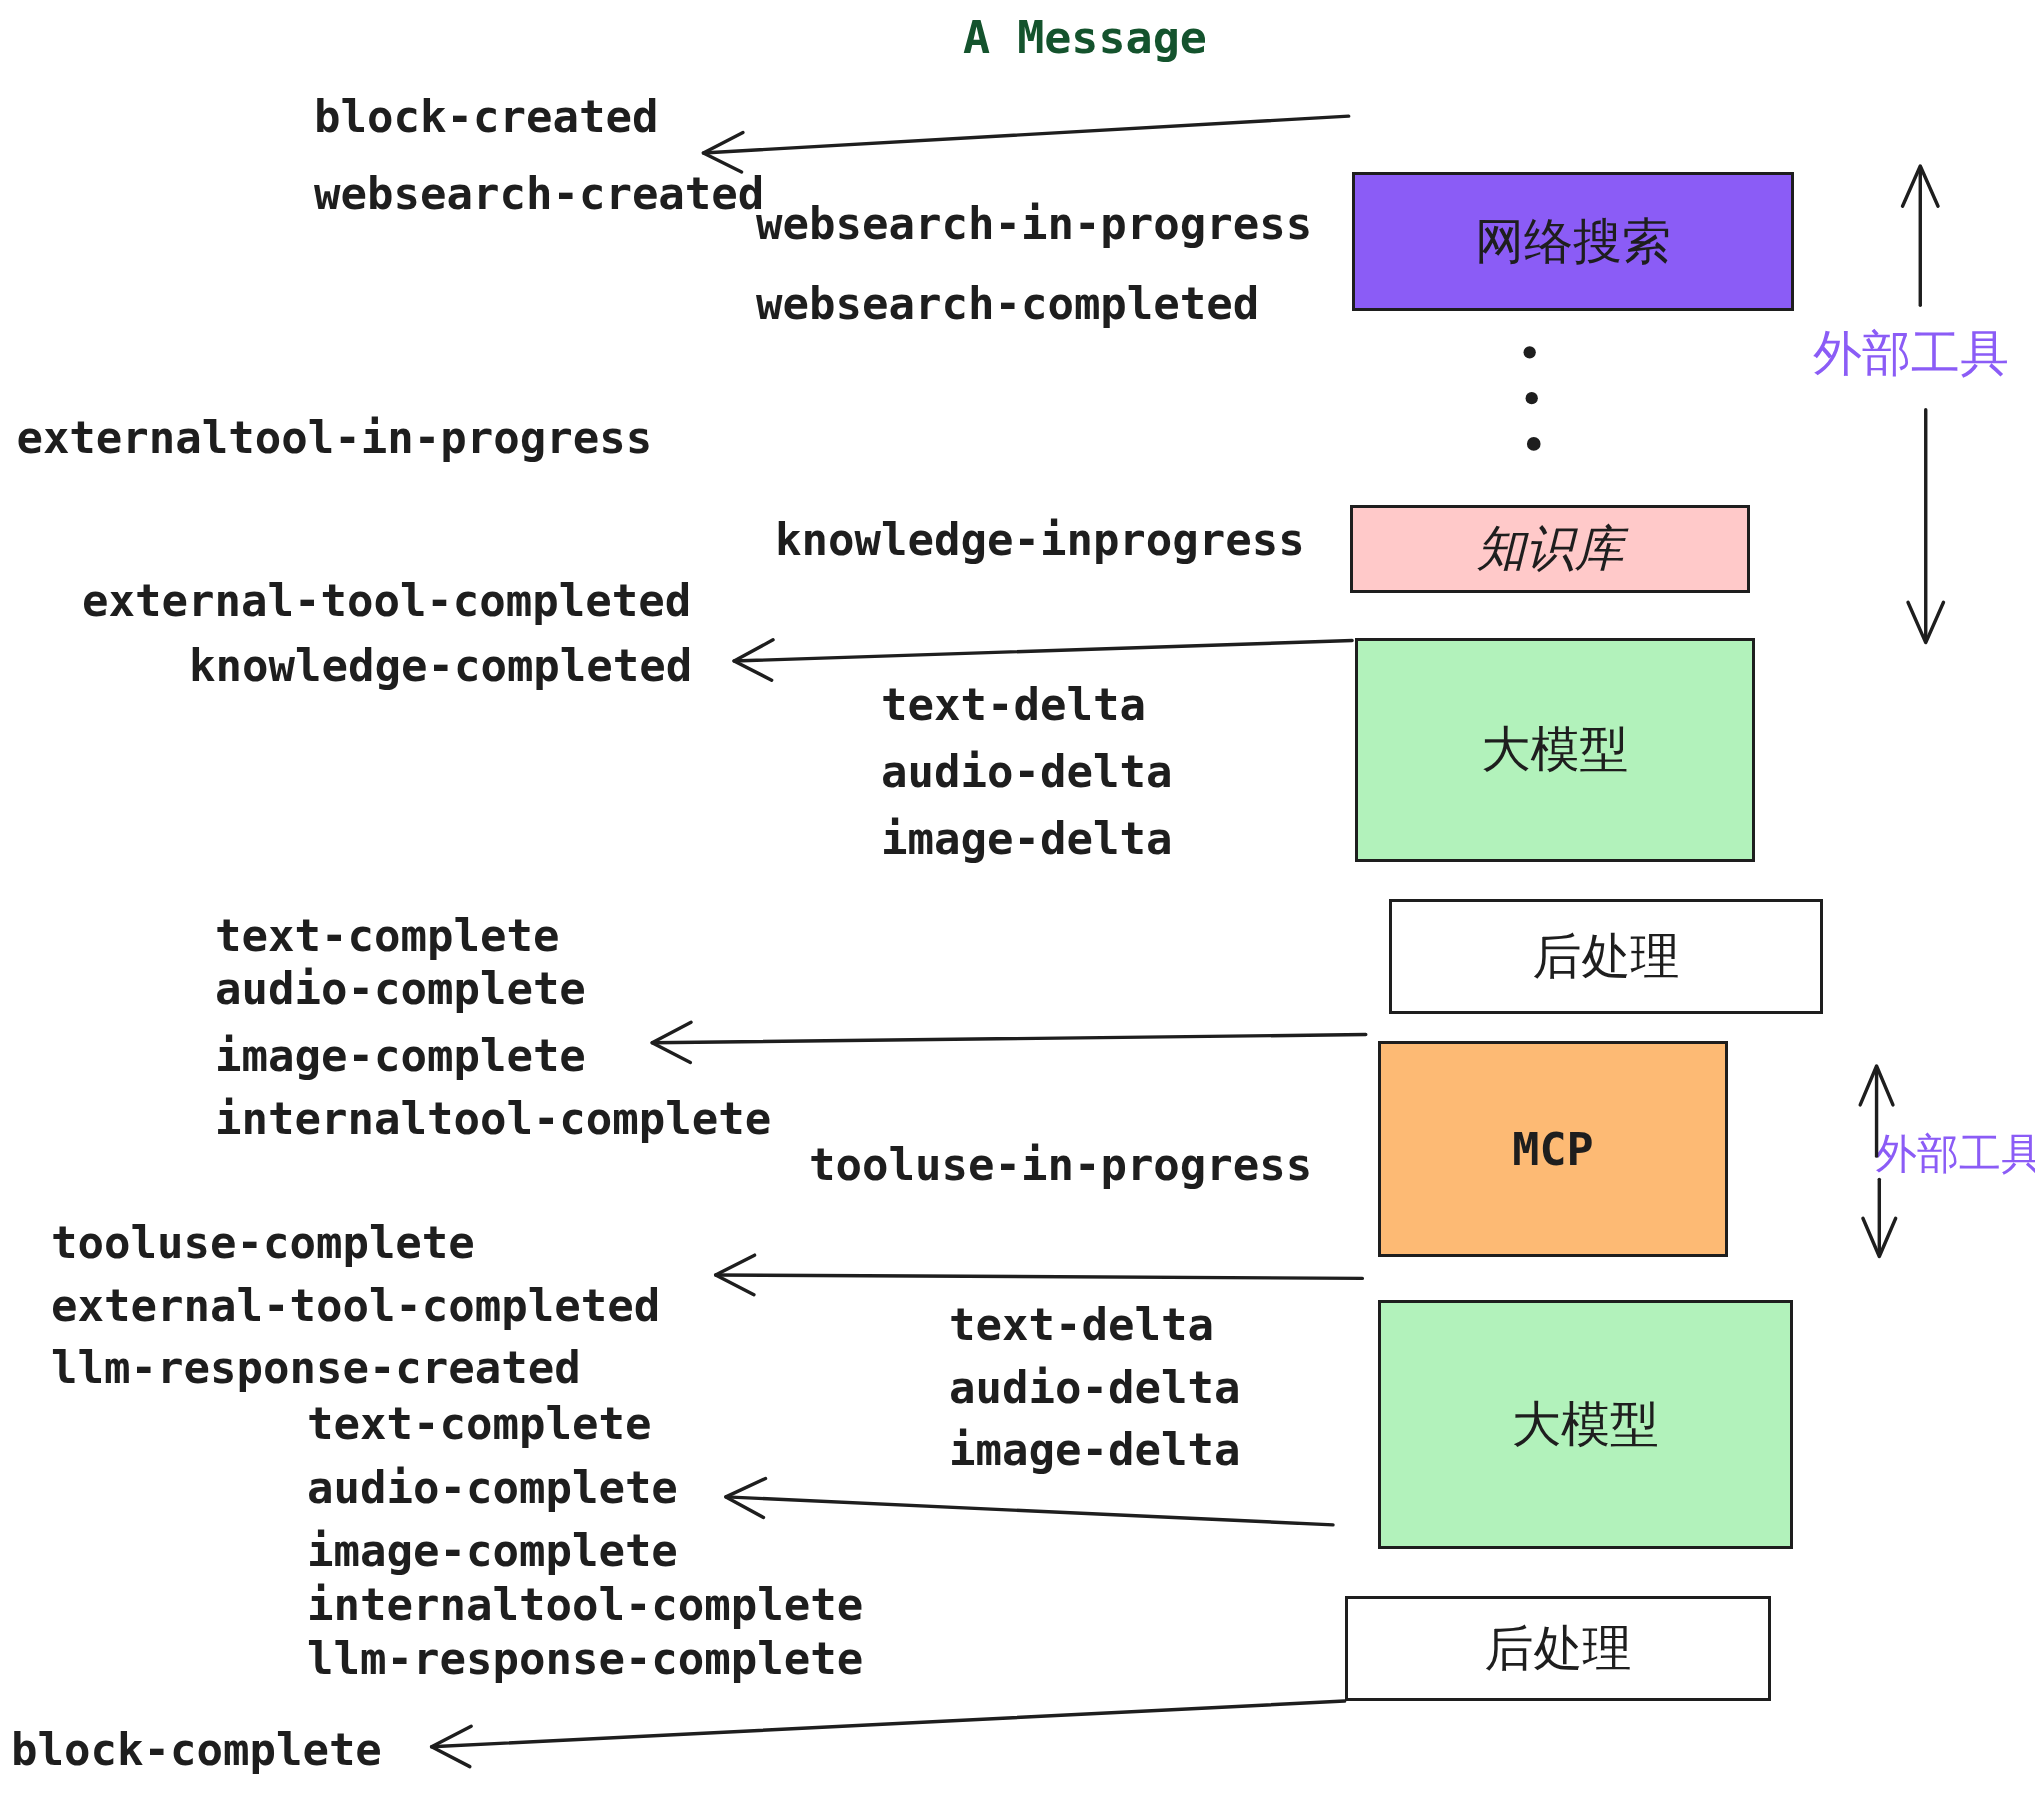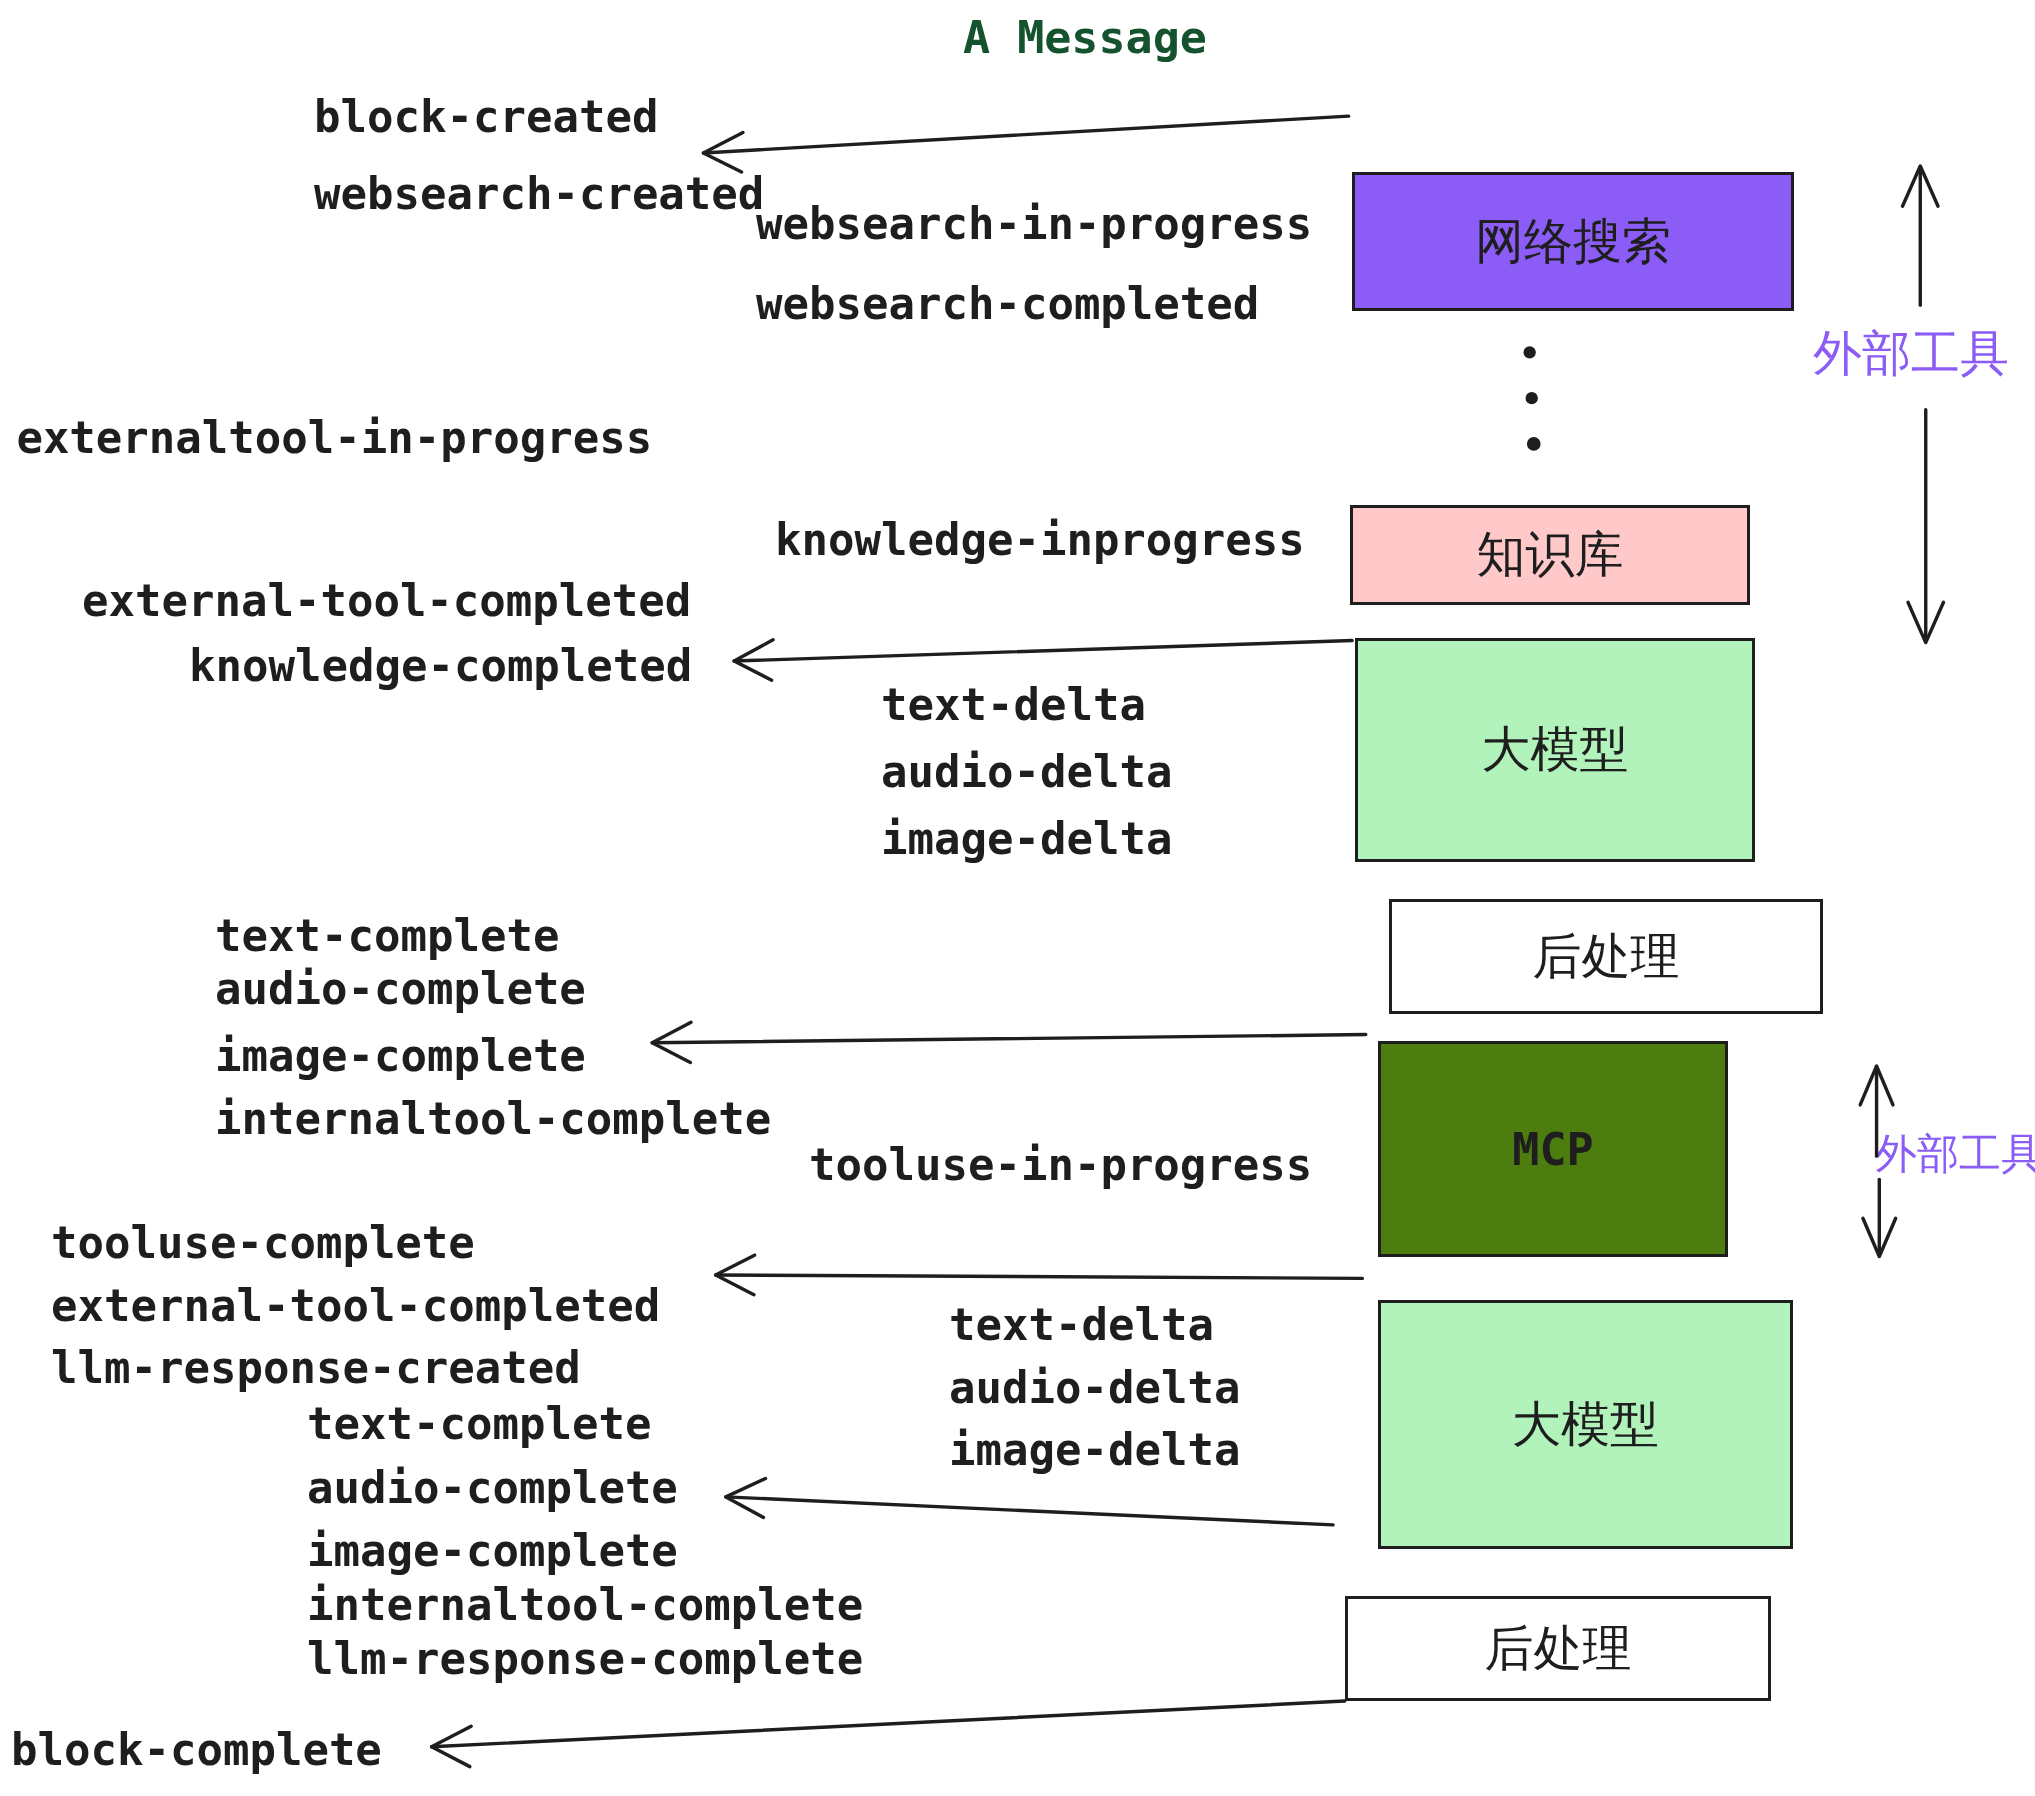--- a/index.html
+++ b/index.html
@@ -59,30 +59,30 @@
   <div class="ev" style="left:307px;top:1463px;">audio-complete</div>
   <div class="ev" style="left:307px;top:1526px;">image-complete</div>
   <div class="ev" style="left:307px;top:1580px;">internaltool-complete</div>
   <div class="ev" style="left:307px;top:1634px;">llm-response-complete</div>
 
   <div class="ev" style="left:11px;top:1725px;">block-complete</div>
 
   <div class="bx" style="left: 1352px; top: 172px; width: 442px; height: 139px; background-color: #8b5cf6;">
     <span>网络搜索</span>
   </div>
-  <div class="bx" style="left: 1350px; top: 505px; width: 400px; height: 100px; background-color: rgb(255, 201, 201);">
+  <div class="bx" style="left: 1350px; top: 505px; width: 400px; height: 88px; background-color: rgb(255, 201, 201); font-style: italic;">
     <span>知识库</span>
   </div>
   <div class="bx" style="left: 1355px; top: 638px; width: 400px; height: 224px; background-color: rgb(178, 242, 187);">
     <span>大模型</span>
   </div>
   <div class="bx" style="left: 1389px; top: 899px; width: 434px; height: 115px; background-color: rgb(255, 255, 255);">
     <span>后处理</span>
   </div>
-  <div class="bx" style="left: 1378px; top: 1041px; width: 350px; height: 216px; background-color: #4d7c0f;">
+  <div class="bx" style="left: 1378px; top: 1041px; width: 350px; height: 216px; background-color: #fdba74;">
     <span class="mono">MCP</span>
   </div>
   <div class="bx" style="left: 1378px; top: 1300px; width: 415px; height: 249px; background-color: rgb(178, 242, 187);">
     <span>大模型</span>
   </div>
   <div class="bx" style="left: 1345px; top: 1596px; width: 426px; height: 105px; background-color: rgb(255, 255, 255);">
     <span>后处理</span>
   </div>
 
   <div class="ann" style="left:1813px;top:330px;">外部工具</div>

